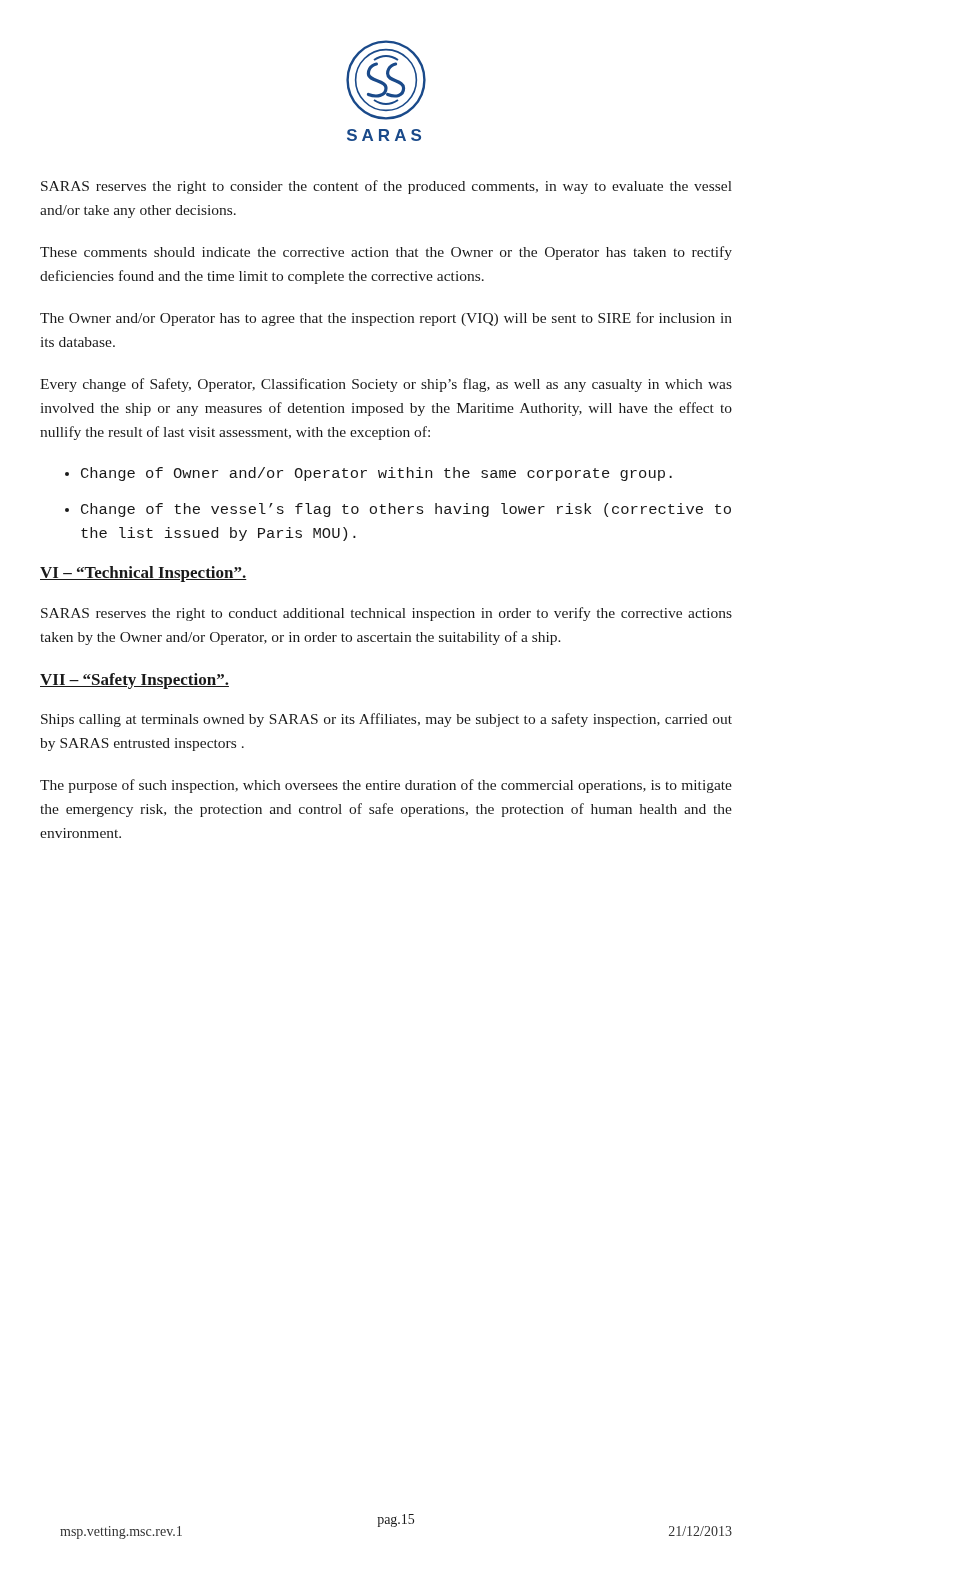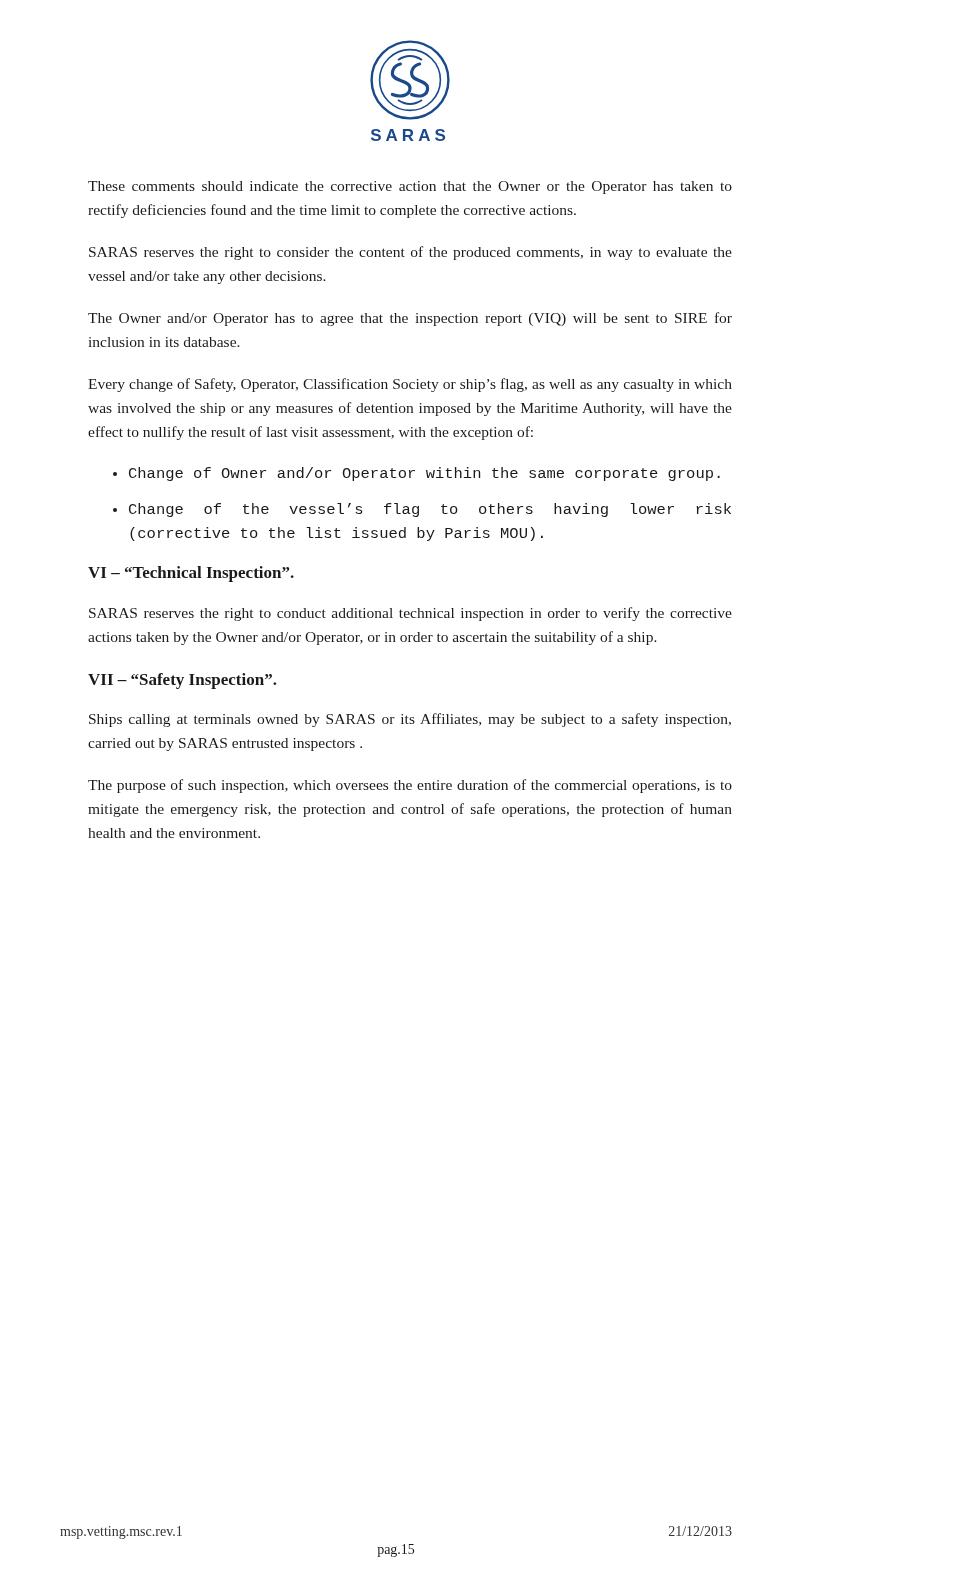--- a/index.html
+++ b/index.html
@@ -14,21 +14,21 @@
       font-size: 15.5px;
       color: #1a1a1a;
       width: 960px;
       min-height: 1570px;
       position: relative;
     }
 
     .page {
       width: 792px;
       min-height: 1570px;
-      padding: 40px 60px 60px 88px;
+      padding: 40px 60px 60px 40px;
       position: relative;
       background: #ffffff;
     }
 
     .logo-area {
       display: flex;
       flex-direction: column;
       align-items: center;
       margin-bottom: 28px;
     }
@@ -52,20 +52,21 @@
       text-align: justify;
     }
 
     .paragraph {
       margin-bottom: 18px;
     }
 
     .section-heading {
       font-size: 17px;
       font-weight: bold;
+      text-decoration: underline;
       margin-bottom: 14px;
       margin-top: 10px;
     }
 
     .bullet-list {
       margin: 10px 0 14px 40px;
       list-style: disc;
     }
 
     .bullet-list li {
@@ -82,21 +83,21 @@
       display: flex;
       justify-content: space-between;
       align-items: center;
       font-size: 14px;
       color: #333;
       border-top: none;
     }
 
     .footer-center {
       position: absolute;
-      bottom: 12px;
+      bottom: 42px;
       left: 50%;
       transform: translateX(-50%);
       font-size: 14px;
     }
   </style>
 </head>
 <body>
 
 <div class="page">
 
@@ -111,23 +112,23 @@
       <path d="M62,30 C62,30 52,32 52,42 C52,52 72,50 72,60 C72,70 62,72 52,68" fill="none" stroke="#1a4a8a" stroke-width="4" stroke-linecap="round"></path>
 
       <path d="M35,25 Q50,15 65,25" fill="none" stroke="#1a4a8a" stroke-width="2.5"></path>
       <path d="M35,75 Q50,85 65,75" fill="none" stroke="#1a4a8a" stroke-width="2.5"></path>
     </svg>
     <span class="logo-text">SARAS</span>
   </div>
 
   <div class="content">
 
+    <p class="paragraph">SARAS reserves the right to consider the content of the produced comments, in way to evaluate the vessel and/or take any other decisions.</p>
+
     <p class="paragraph">These comments should indicate the corrective action that the Owner or the Operator has taken to rectify deficiencies found and the time limit to complete the corrective actions.</p>
-
-    <p class="paragraph">SARAS reserves the right to consider the content of the produced comments, in way to evaluate the vessel and/or take any other decisions.</p>
 
     <p class="paragraph">The Owner and/or Operator has to agree that the inspection report (VIQ) will be sent to SIRE for inclusion in its database.</p>
 
     <p class="paragraph">Every change of Safety, Operator, Classification Society or ship’s flag, as well as any casualty in which was involved the ship or any measures of detention imposed by the Maritime Authority, will have the effect to nullify the result of last visit assessment, with the exception of:</p>
 
     <ul class="bullet-list">
       <li>Change of Owner and/or Operator within the same corporate group.</li>
       <li>Change of the vessel’s flag to others having lower risk (corrective to the list issued by Paris MOU).</li>
     </ul>
 

